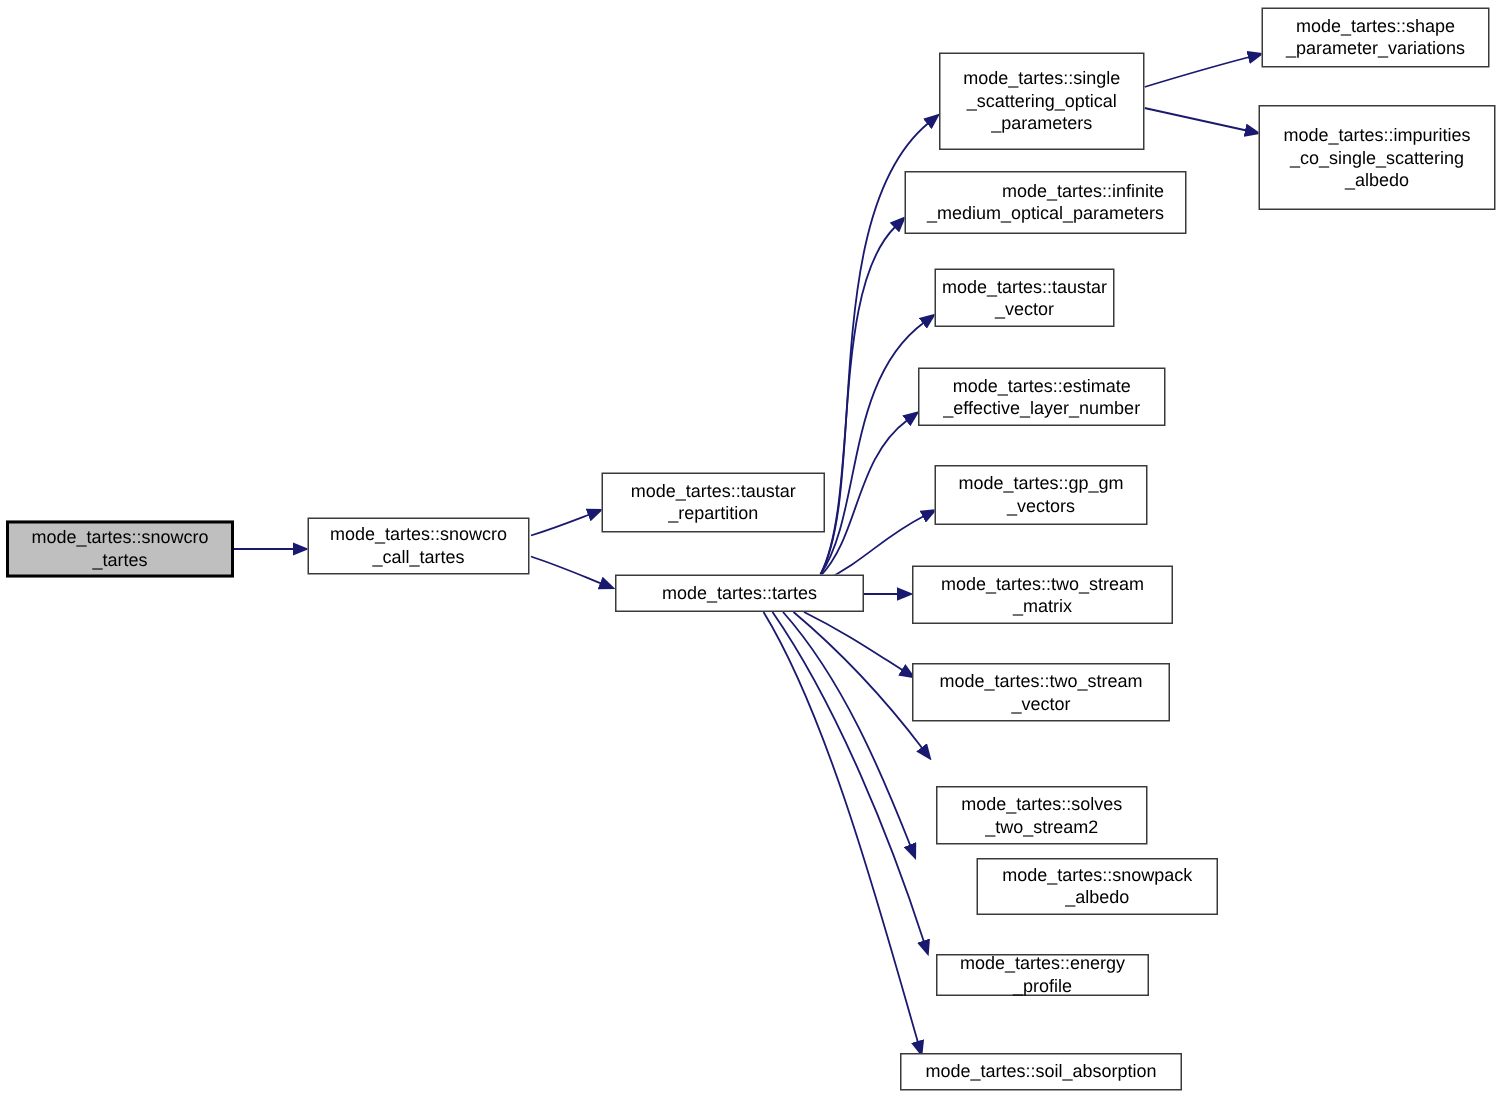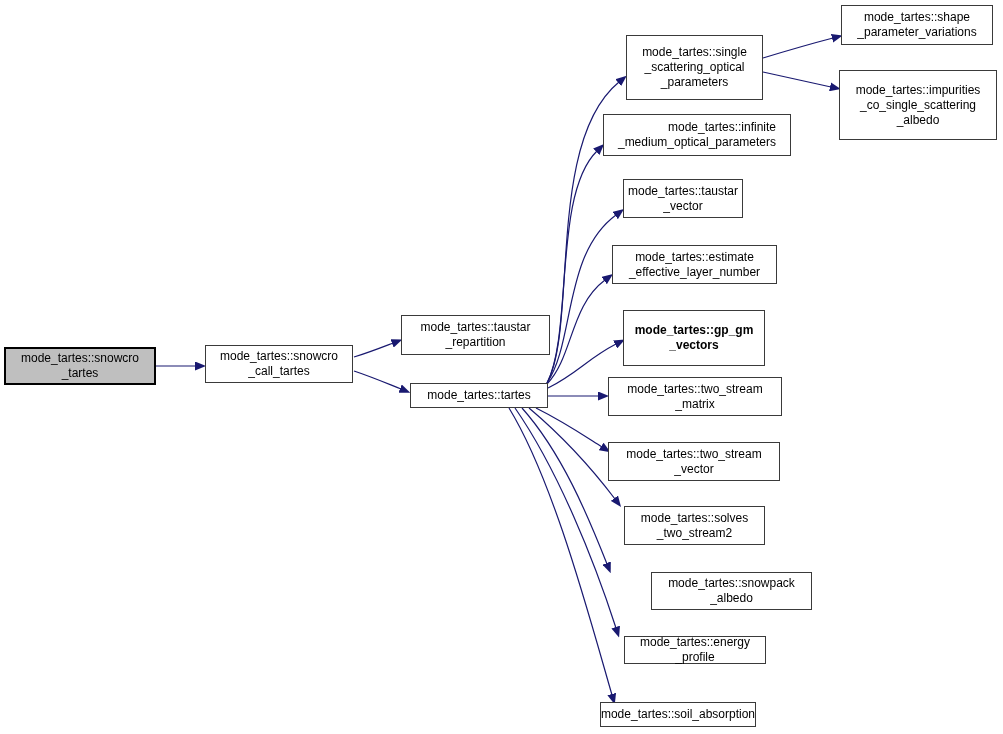--- a/index.html
+++ b/index.html
@@ -66,42 +66,42 @@
         <path d="M763,72 C786,77 808,82 831,87" fill="none" stroke="#191970" stroke-width="1.2" marker-end="url(#arrowhead)"></path>
       </g>
   </svg>
   <div id="node-group">
       <div class="node highlight" style="left: 4px; top: 347px; width: 152px; height: 38px;">mode_tartes::snowcro
 _tartes</div>
       <div class="node" style="left: 205px; top: 345px; width: 148px; height: 38px;">mode_tartes::snowcro
 _call_tartes</div>
       <div class="node" style="left: 401px; top: 315px; width: 149px; height: 40px;">mode_tartes::taustar
 _repartition</div>
-      <div class="node" style="left: 410px; top: 383px; width: 138px; height: 25px;">mode_tartes::tartes</div>
+      <div class="node" style="left: 410px; top: 383px; width: 166px; height: 25px;">mode_tartes::tartes</div>
       <div class="node" style="left: 626px; top: 35px; width: 137px; height: 65px;">mode_tartes::single
 _scattering_optical
 _parameters</div>
       <div class="node" style="left: 841px; top: 5px; width: 152px; height: 40px;">mode_tartes::shape
 _parameter_variations</div>
       <div class="node" style="left: 839px; top: 70px; width: 158px; height: 70px;">mode_tartes::impurities
 _co_single_scattering
 _albedo</div>
       <div class="node" style="left: 603px; top: 114px; width: 188px; height: 42px; text-align: right;">mode_tartes::infinite
 _medium_optical_parameters</div>
       <div class="node" style="left: 623px; top: 179px; width: 120px; height: 39px;">mode_tartes::taustar
 _vector</div>
       <div class="node" style="left: 612px; top: 245px; width: 165px; height: 39px;">mode_tartes::estimate
 _effective_layer_number</div>
-      <div class="node" style="left: 623px; top: 310px; width: 142px; height: 56px; font-weight: bold;">mode_tartes::gp_gm
+      <div class="node" style="left: 623px; top: 310px; width: 142px; height: 40px;">mode_tartes::gp_gm
 _vectors</div>
       <div class="node" style="left: 608px; top: 377px; width: 174px; height: 39px;">mode_tartes::two_stream
 _matrix</div>
       <div class="node" style="left: 608px; top: 442px; width: 172px; height: 39px;">mode_tartes::two_stream
 _vector</div>
-      <div class="node" style="left: 624px; top: 506px; width: 141px; height: 39px;">mode_tartes::solves
+      <div class="node" style="left: 624px; top: 524px; width: 141px; height: 39px;">mode_tartes::solves
 _two_stream2</div>
       <div class="node" style="left: 614px; top: 572px; width: 161px; height: 38px; margin-left: 37px;">mode_tartes::snowpack
 _albedo</div>
       <div class="node" style="left: 624px; top: 636px; width: 142px; height: 28px;">mode_tartes::energy
 _profile</div>
-      <div class="node" style="left: 600px; top: 702px; width: 156px; height: 25px;">mode_tartes::soil_absorption</div>
+      <div class="node" style="left: 600px; top: 702px; width: 188px; height: 25px;">mode_tartes::soil_absorption</div>
     </div>
 </div>
 
 </body></html>

